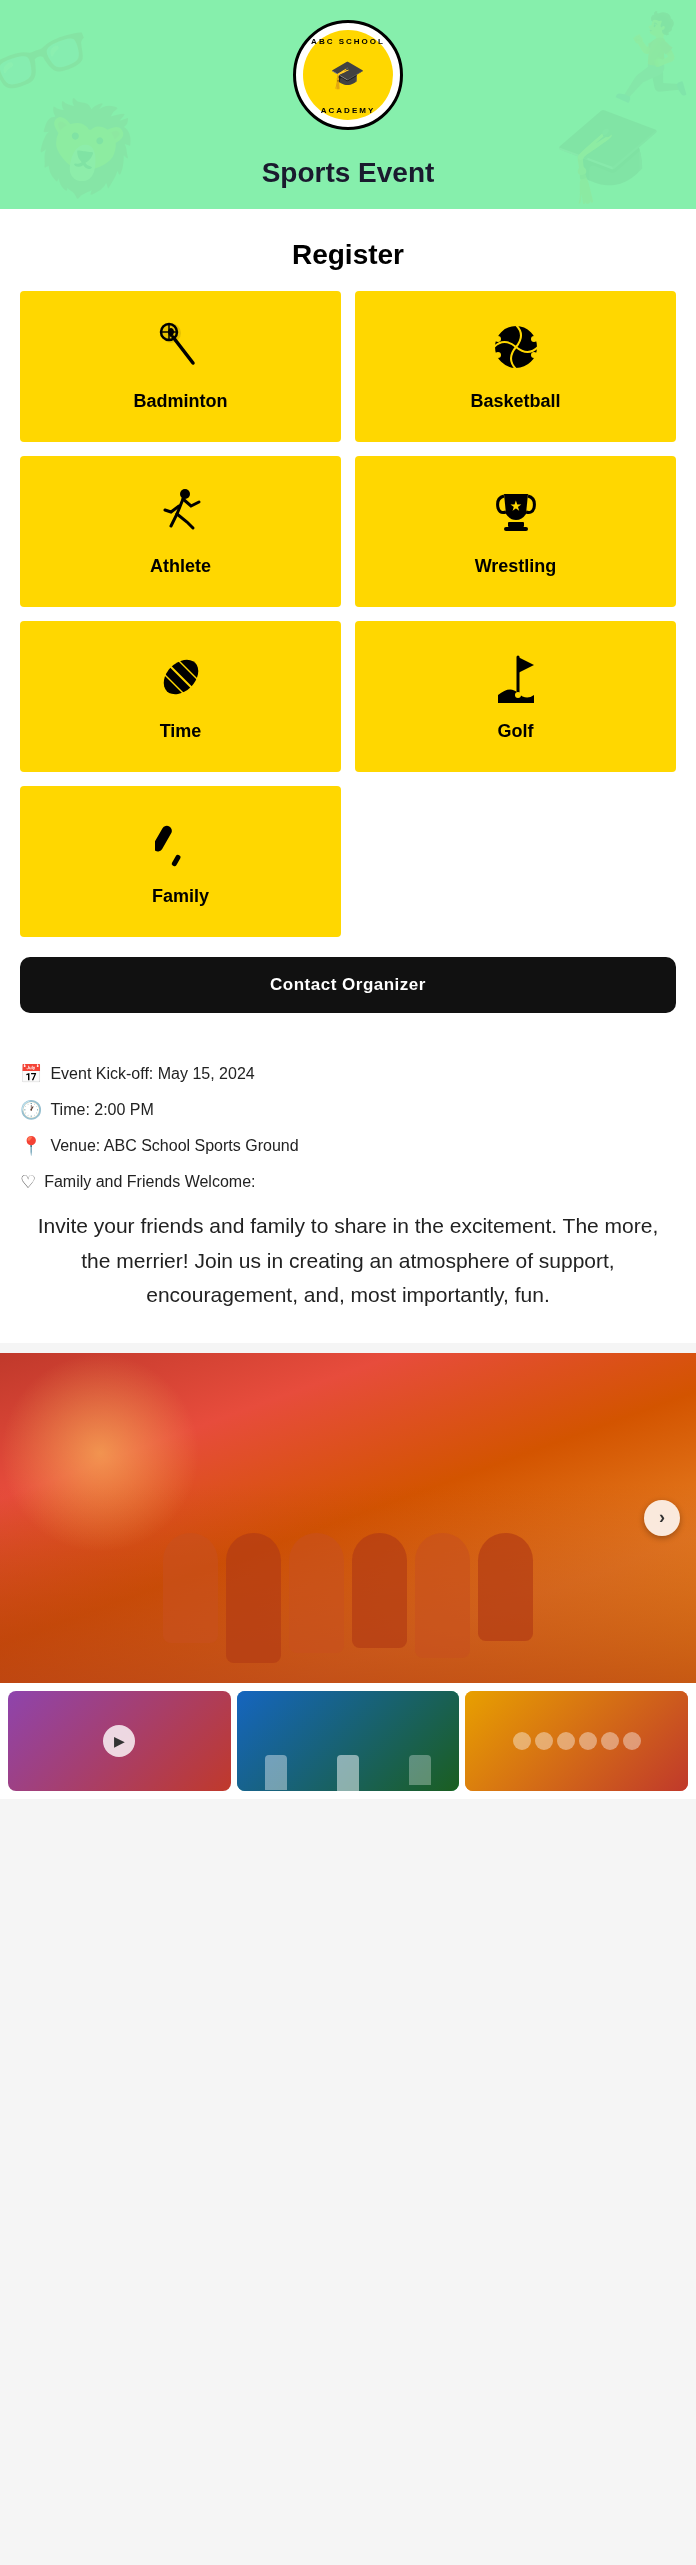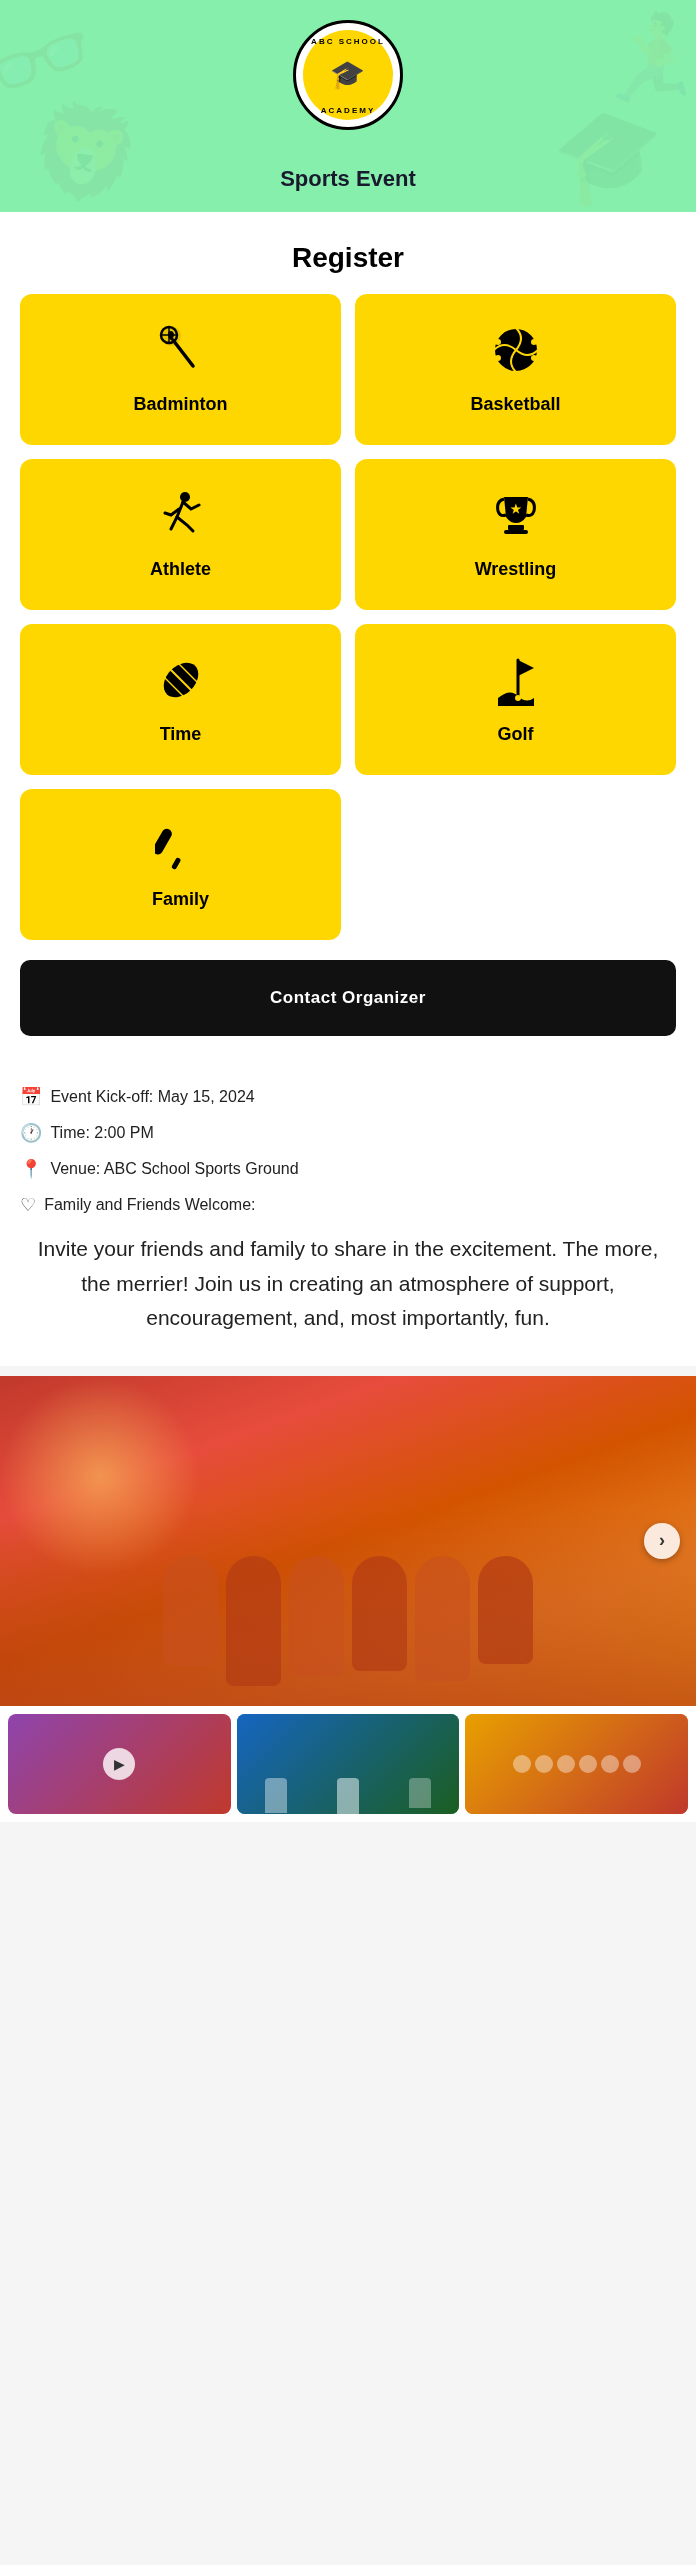--- a/index.html
+++ b/index.html
@@ -79,26 +79,26 @@
       letter-spacing: 2px;
       position: absolute;
       bottom: 12px;
       left: 50%;
       transform: translateX(-50%);
       width: 90px;
       text-align: center;
     }
 
     .header-title {
-      font-size: 22px;
+      font-size: 28px;
       font-weight: bold;
       color: #1a1a2e;
       position: relative;
       z-index: 1;
-      margin-top: 24px;
+      margin-top: 15px;
     }
 
     
     .register-section {
       background: #fff;
       padding: 30px 20px 20px;
     }
 
     .register-title {
       text-align: center;
@@ -110,21 +110,21 @@
 
     .sports-grid {
       display: grid;
       grid-template-columns: 1fr 1fr;
       gap: 14px;
       margin-bottom: 20px;
     }
 
     .sport-card {
       background: #FFD700;
-      border-radius: 12px;
+      border-radius: 4px;
       padding: 30px 8px;
       display: flex;
       flex-direction: column;
       align-items: center;
       justify-content: center;
       cursor: pointer;
       transition: opacity 0.2s;
       min-height: 140px;
     }
 
@@ -136,21 +136,21 @@
 
     .sport-label {
       font-size: 18px;
       font-weight: bold;
       color: #000;
     }
 
     
     .contact-btn {
       width: 100%;
-      padding: 28px;
+      padding: 18px;
       background: #111;
       color: #fff;
       border: none;
       border-radius: 10px;
       font-size: 17px;
       font-weight: 600;
       cursor: pointer;
       margin-bottom: 30px;
       letter-spacing: 0.5px;
     }

